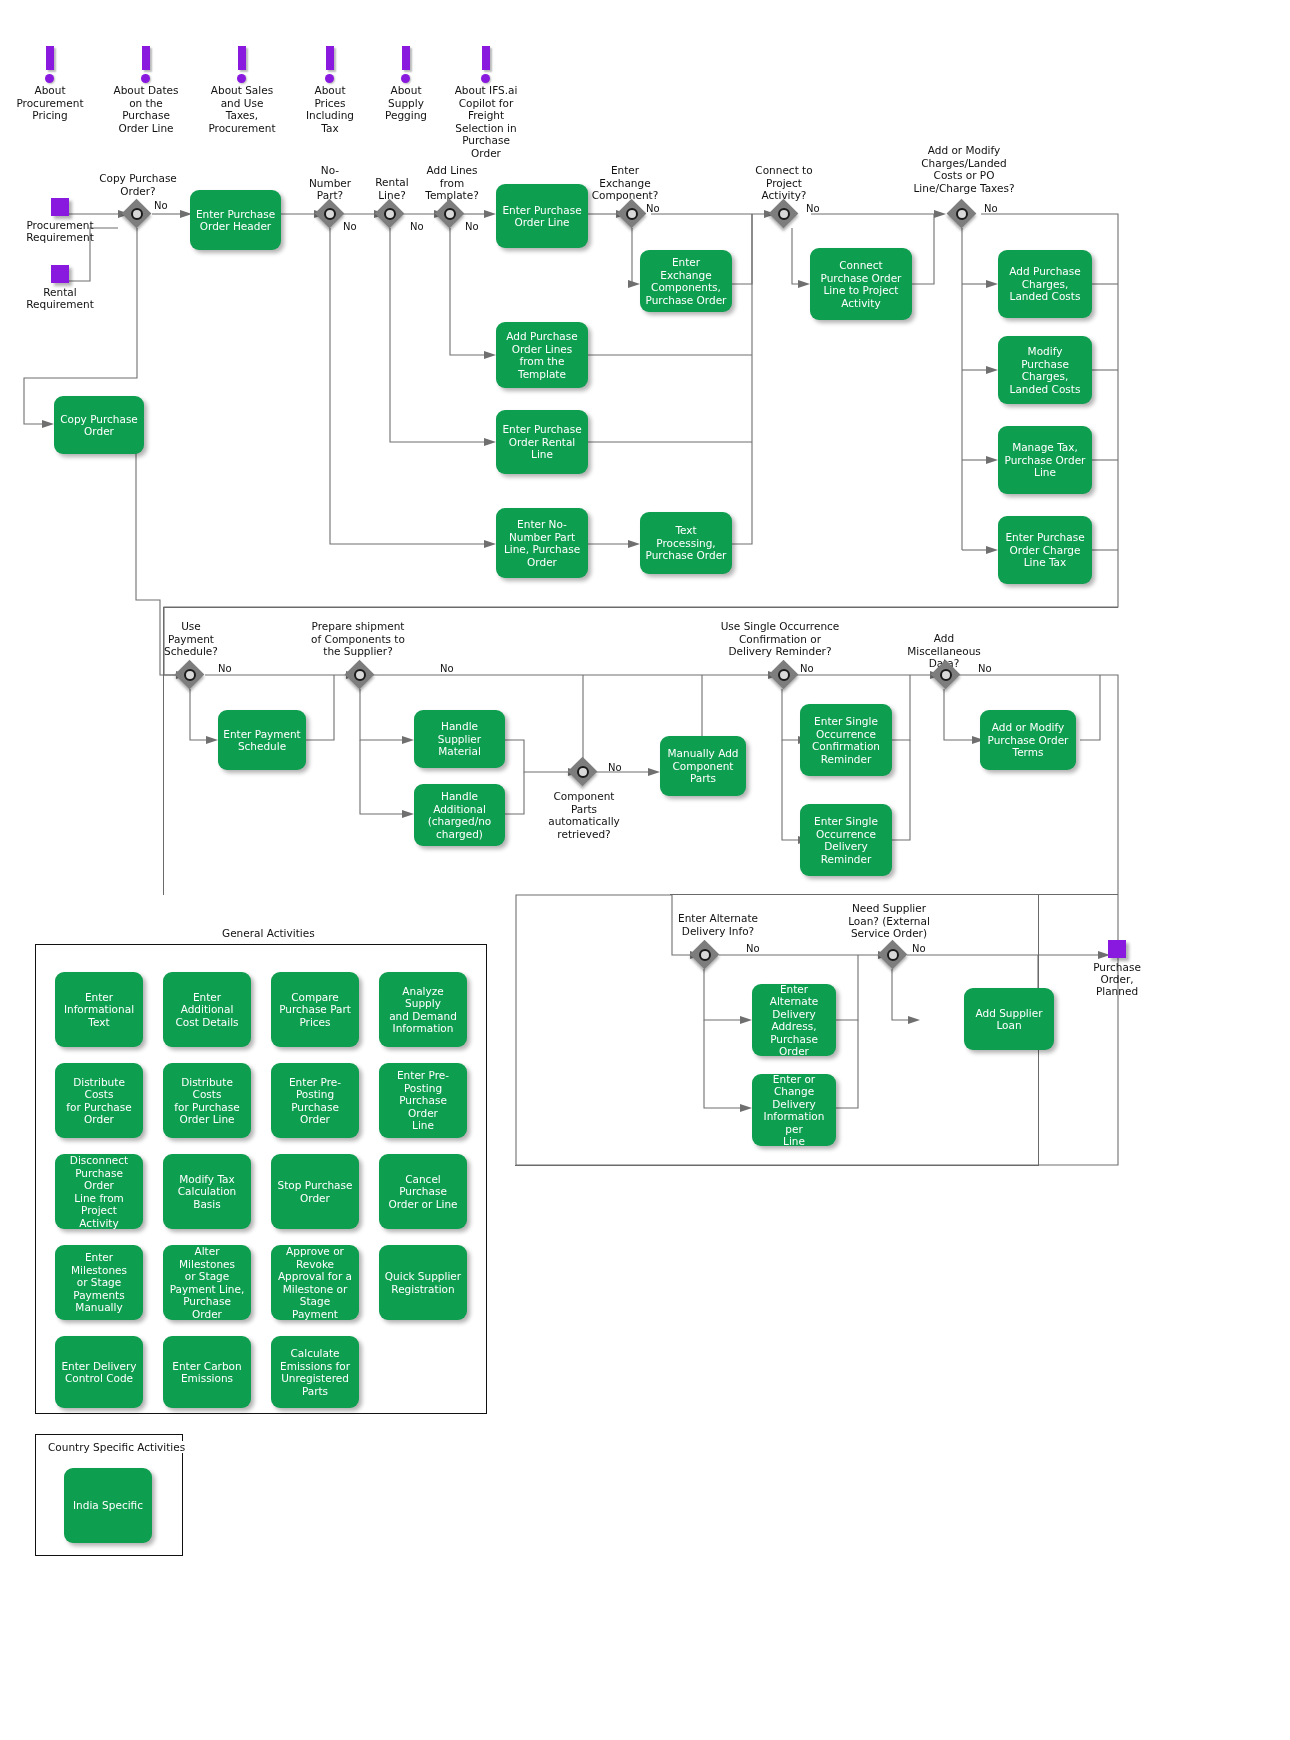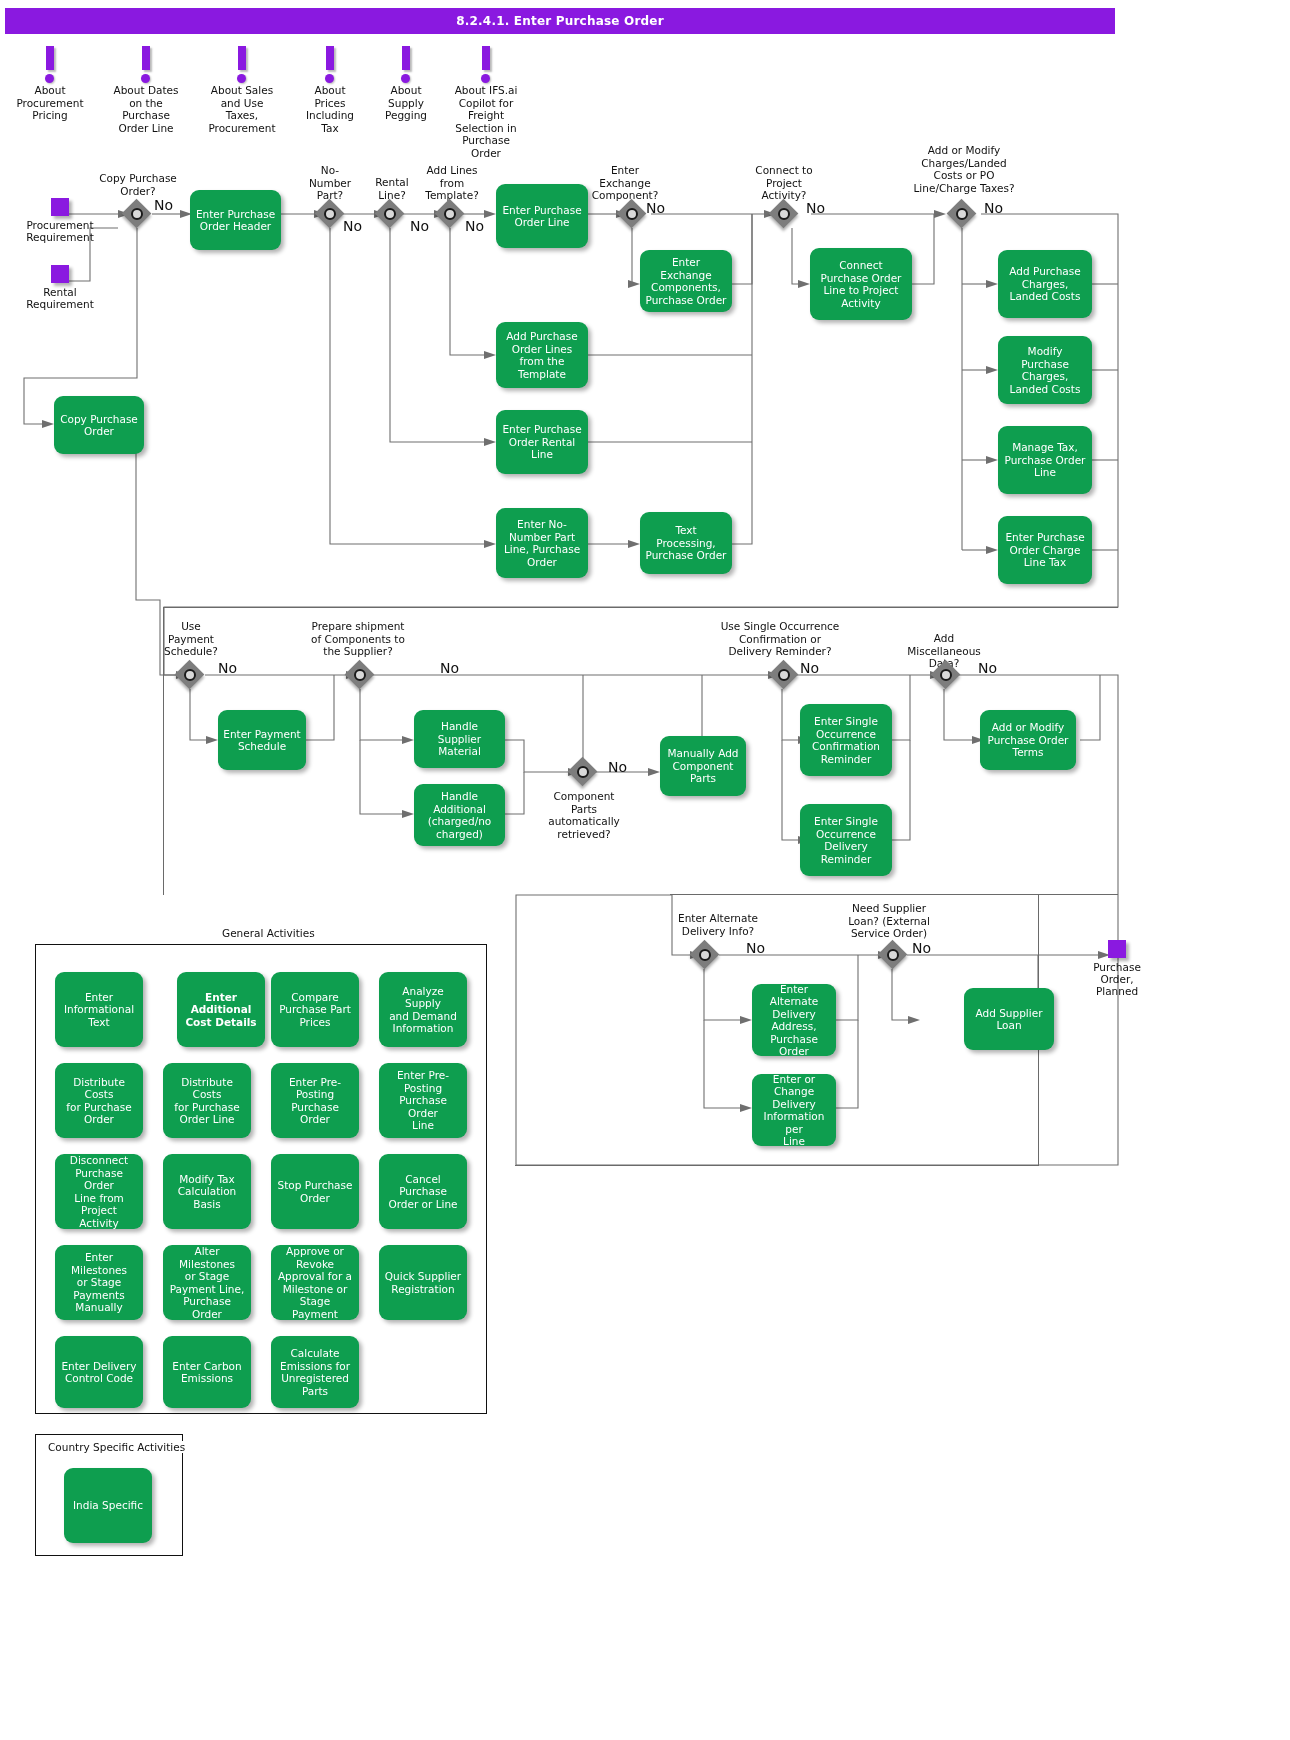--- a/index.html
+++ b/index.html
@@ -71,42 +71,41 @@
   }
   .dec .ring{
     position:absolute; left:9px; top:9px; width:12px; height:12px;
     border-radius:50%; background:#d9d9d9; border:2.5px solid #1a1a1a;
   }
   .dec-label{
     position:absolute; font-size:10.5px; line-height:12.5px;
     color:#111; text-align:center; white-space:pre-line;
   }
   .no-label{
-    position:absolute; font-size:14px; color:#111; line-height:11px;
+    position:absolute; font-size:10px; color:#111; line-height:11px;
   }
 
   
   .frame{ position:absolute; border:1px solid #6a6a6a; background:transparent; }
   .frame-thick{ position:absolute; border:1.5px solid #111; background:transparent; }
   .frame-title{
     position:absolute; font-size:10.5px; color:#111; background:#fff;
     padding:0 4px;
   }
 
   svg.wires{ position:absolute; left:0; top:0; width:1290px; height:1740px;
              pointer-events:none; }
   svg.wires path, svg.wires line{ fill:none; stroke:#6f6f6f; stroke-width:1.1; }
   svg.wires polygon{ fill:#6f6f6f; }
 </style>
 </head>
 <body>
 
 <div id="canvas">
 
-  <div class="titlebar">8.2.4.1. Enter Purchase Order</div>
 
   <div class="info-marker" style="left:0px;  top:46px;">
     <div class="bang">
         <div class="bar"></div>
         <div class="dot"></div>
       </div>
     <div class="cap">About
 Procurement
 Pricing</div>
   </div>
@@ -528,21 +527,21 @@
 Line</div>
   <div class="box" style="left:920px; top:988px;  width:90px; height:62px;margin-left:44px;">Add Supplier
 Loan</div>
 
   <div class="frame-thick" style="left:35px; top:944px; width:452px; height:470px;"></div>
   <div class="frame-title" style="left:218px; top:927px;text-align:right;">General Activities</div>
 
   <div class="box" style="left:55px;  top:972px;  width:88px; height:75px;">Enter
 Informational
 Text</div>
-  <div class="box" style="left:177px; top:972px;  width:88px; height:75px;font-weight:bold;">Enter Additional
+  <div class="box" style="left:163px; top:972px;  width:88px; height:75px;">Enter Additional
 Cost Details</div>
   <div class="box" style="left:271px; top:972px;  width:88px; height:75px;">Compare
 Purchase Part
 Prices</div>
   <div class="box" style="left:379px; top:972px;  width:88px; height:75px;">Analyze Supply
 and Demand
 Information</div>
 
   <div class="box" style="left:55px;  top:1063px; width:88px; height:75px;">Distribute Costs
 for Purchase

